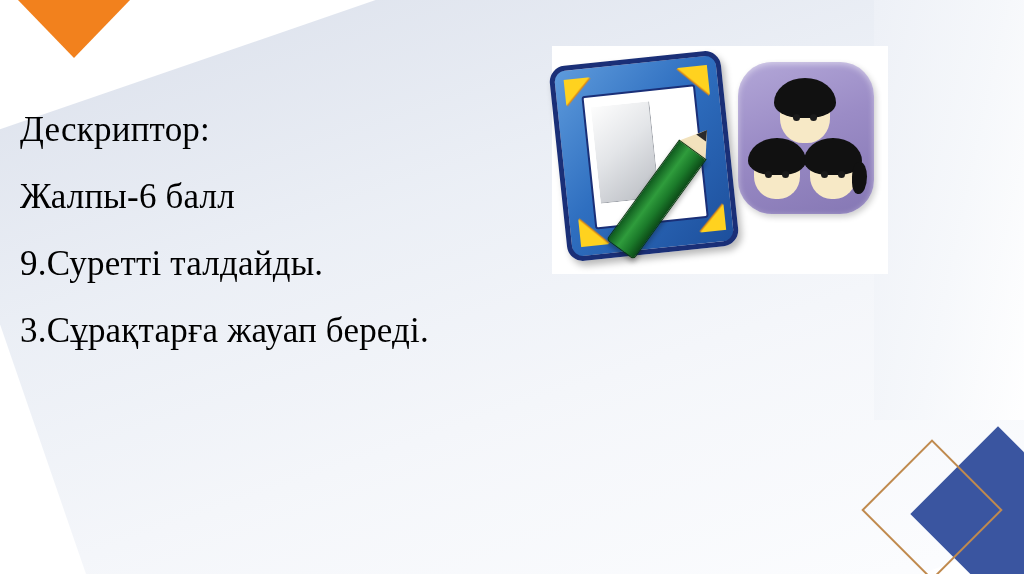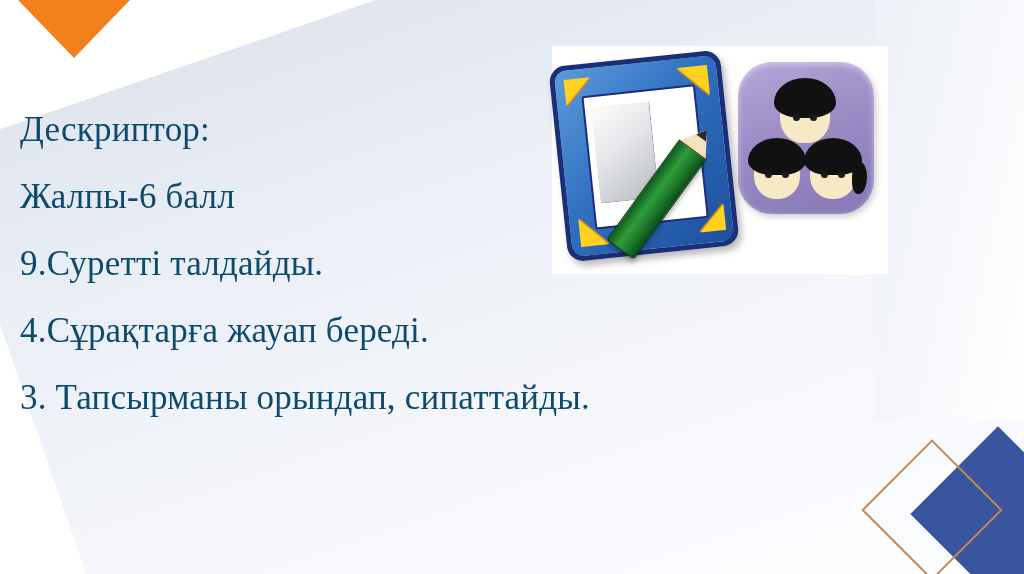--- a/index.html
+++ b/index.html
@@ -106,21 +106,21 @@
   }
 
   
   .text-block {
     position: absolute;
     left: 20px;
     top: 96px;
     width: 760px;
   }
   .line {
-    color: #0c4a6e;
+    color: #000000;
     font-size: 35px;
     line-height: 67px;
     white-space: nowrap;
     letter-spacing: 0.2px;
   }
 
   
   .illustration {
     position: absolute;
     left: 552px;
@@ -301,22 +301,21 @@
   <div class="tri-orange"></div>
 
   <div class="dia-blue-tail"></div>
   <div class="dia-blue"></div>
   <div class="dia-outline"></div>
 
   <div class="text-block">
     <div class="line">Дескриптор:</div>
     <div class="line">Жалпы-6 балл</div>
     <div class="line">9.Суретті талдайды.</div>
-    <div class="line">4.Сұрақтарға жауап береді.</div>
-    <div class="line">3. Тапсырманы орындап, сипаттайды.</div>
+    <div class="line">3.Сұрақтарға жауап береді.</div>
   </div>
 
   <div class="image-plate"></div>
 
   <div class="illustration">
 
     <div class="frame-wrap">
       <div class="frame-outer"></div>
       <div class="frame-inner">
         <div class="frame-paper"></div>

